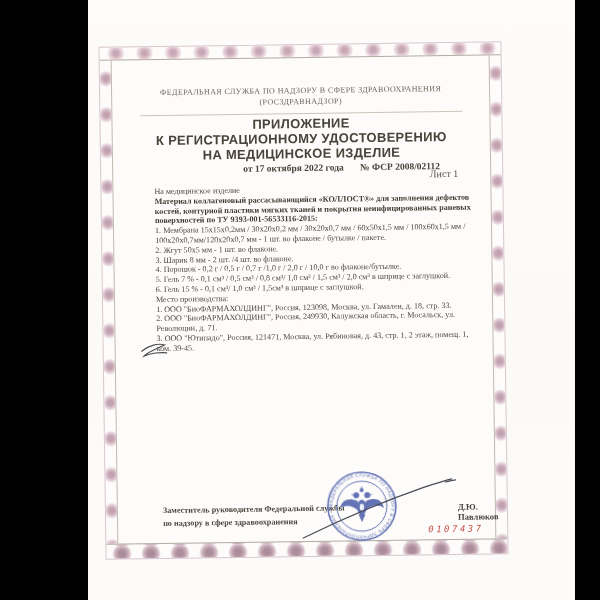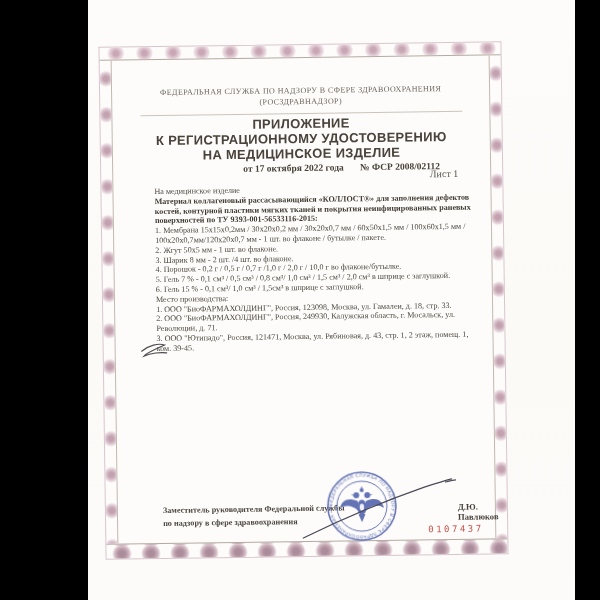--- a/index.html
+++ b/index.html
@@ -55,21 +55,21 @@
   .body-text p { margin:0; }
   .body-text .bold { font-weight:bold; color:#423c34; }
 
   .squiggle { position:absolute; left:30px; top:292px; }
 
   .foot-title { position:absolute; left:57px; top:457px; font-weight:bold;
                 font-size:8.2px; line-height:13px; color:#4c463f; }
   .foot-name { position:absolute; left:320px; top:459px; font-weight:bold;
                font-size:8.6px; color:#48423b;margin-left:32px; }
   .serial { position:absolute; left:322px; top:481px; font-family:"DejaVu Sans Mono", monospace;
-            font-size:9px; letter-spacing:2.5px; color:#c5524c; }
+            font-size:9px; letter-spacing:2.5px; color:#c5524c;font-style:italic; }
 
   .stamp { position:absolute; left:211px; top:417px; width:90px; height:90px;
            opacity:0.85; filter:blur(0.25px); }
   .signature { position:absolute; left:190px; top:425px; width:165px; height:75px; }
 </style>
 </head>
 <body>
 
 <div class="photo">
   <div class="bar bar-left"></div>

